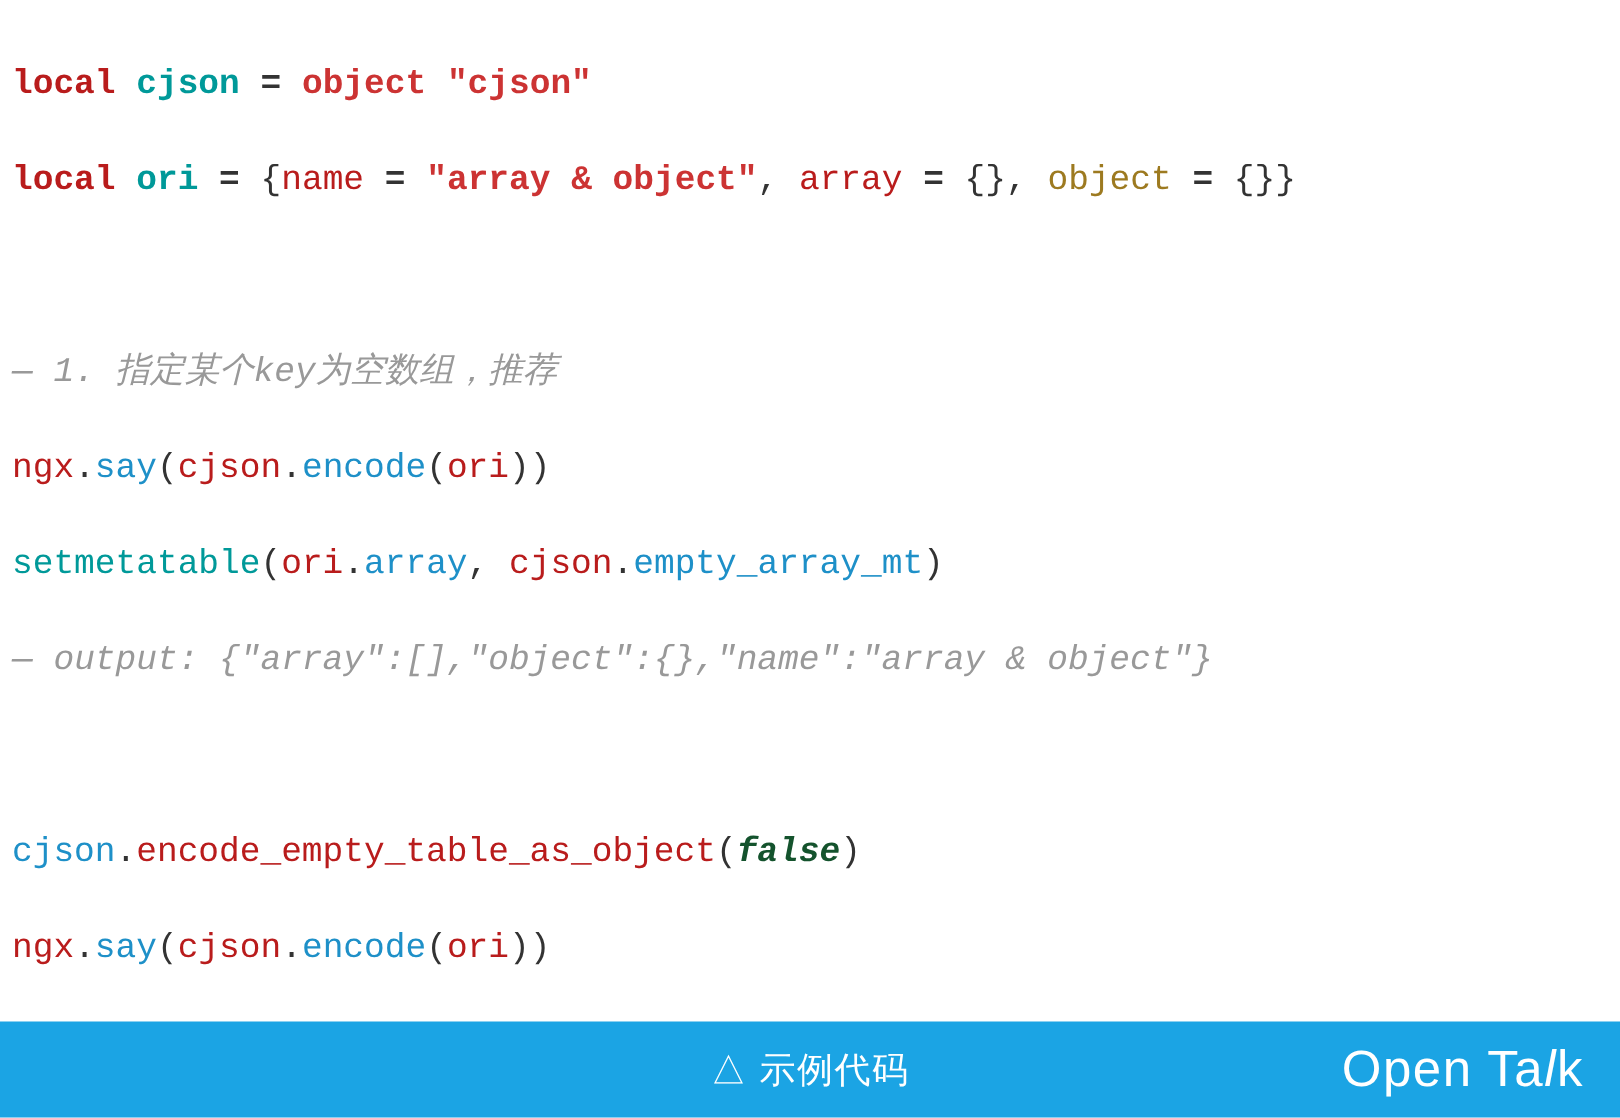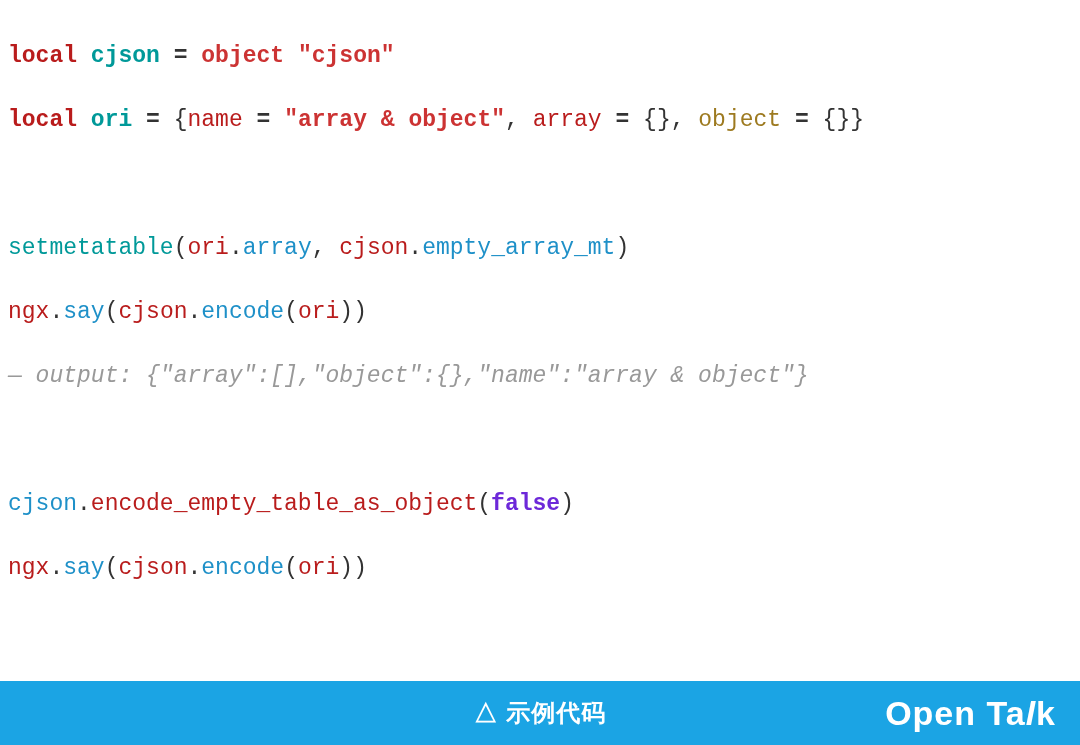--- a/index.html
+++ b/index.html
@@ -24,58 +24,58 @@
   .id-teal-b { color: #009999; font-weight: 700; }
   .op { color: #333333; font-weight: 700; }
   .paren { color: #333333; }
   .fn-red { color: #cc3333; font-weight: 700; }
   .str { color: #cc3333; font-weight: 700; }
   .id-green { color: #b91c1c; }
   .id-brown { color: #9d7a20; }
   .id-blue { color: #1e90c8; }
   .num { color: #999999; }
   .comment { color: #999999; font-style: italic; }
-  .false-lit { color: #6d28d9; font-weight: 700; }
+  .false-lit { color: #14532d; font-weight: 700; font-style: italic; }
   .footer {
     position: absolute;
     left: 0;
     right: 0;
     bottom: 0;
     height: 64px;
     background: #1ba4e4;
     display: flex;
     align-items: center;
     justify-content: center;
     color: #ffffff;
   }
   .footer .caption {
     font-family: "PingFang SC", "Microsoft YaHei", sans-serif;
     font-size: 24px;
     letter-spacing: 1px;
-    font-weight: bold;
   }
   .footer .brand {
     position: absolute;
     right: 24px;
     font-family: "Segoe UI Light", "Helvetica Neue", Arial, sans-serif;
-    font-weight: 700;
+    font-weight: 400;
     font-size: 34px;
     letter-spacing: 1px;
   }
   .slash { font-style: italic; }
 </style>
 </head>
 <body>
 
 <div class="code-area">
 <span class="line"><span class="kw">local</span> <span class="id-teal-b">cjson</span> <span class="op">=</span> <span class="fn-red">object</span> <span class="str">"cjson"</span></span>
 <span class="line"><span class="kw">local</span> <span class="id-teal-b">ori</span> <span class="op">=</span> <span class="paren">{</span><span class="id-green">name</span> <span class="op">=</span> <span class="str">"array &amp; object"</span><span class="paren">,</span> <span class="id-green">array</span> <span class="op">=</span> <span class="paren">{}</span><span class="paren">,</span> <span class="id-brown">object</span> <span class="op">=</span> <span class="paren">{}</span><span class="paren">}</span></span>
 <span class="line"> </span>
+<span class="line comment"><span>—</span> <span class="num">1. </span><span>指定某个key为空数组，推荐</span></span>
+<span class="line"><span class="id-green">ngx</span><span class="paren">.</span><span class="id-blue">say</span><span class="paren">(</span><span class="id-green">cjson</span><span class="paren">.</span><span class="id-blue">encode</span><span class="paren">(</span><span class="id-green">ori</span><span class="paren">))</span></span>
 <span class="line"><span class="id-teal">setmetatable</span><span class="paren">(</span><span class="id-green">ori</span><span class="paren">.</span><span class="id-blue">array</span><span class="paren">,</span> <span class="id-green">cjson</span><span class="paren">.</span><span class="id-blue">empty_array_mt</span><span class="paren">)</span></span>
-<span class="line"><span class="id-green">ngx</span><span class="paren">.</span><span class="id-blue">say</span><span class="paren">(</span><span class="id-green">cjson</span><span class="paren">.</span><span class="id-blue">encode</span><span class="paren">(</span><span class="id-green">ori</span><span class="paren">))</span></span>
 <span class="line comment"><span>—</span><span> output: {"array":[],"object":{},"name":"array &amp; object"}</span></span>
 <span class="line"> </span>
 <span class="line"><span class="id-blue">cjson</span><span class="paren">.</span><span class="id-green">encode_empty_table_as_object</span><span class="paren">(</span><span class="false-lit">false</span><span class="paren">)</span></span>
 <span class="line"><span class="id-green">ngx</span><span class="paren">.</span><span class="id-blue">say</span><span class="paren">(</span><span class="id-green">cjson</span><span class="paren">.</span><span class="id-blue">encode</span><span class="paren">(</span><span class="id-green">ori</span><span class="paren">))</span></span>
 <span class="line comment"></span>
 
 
 
 
 

